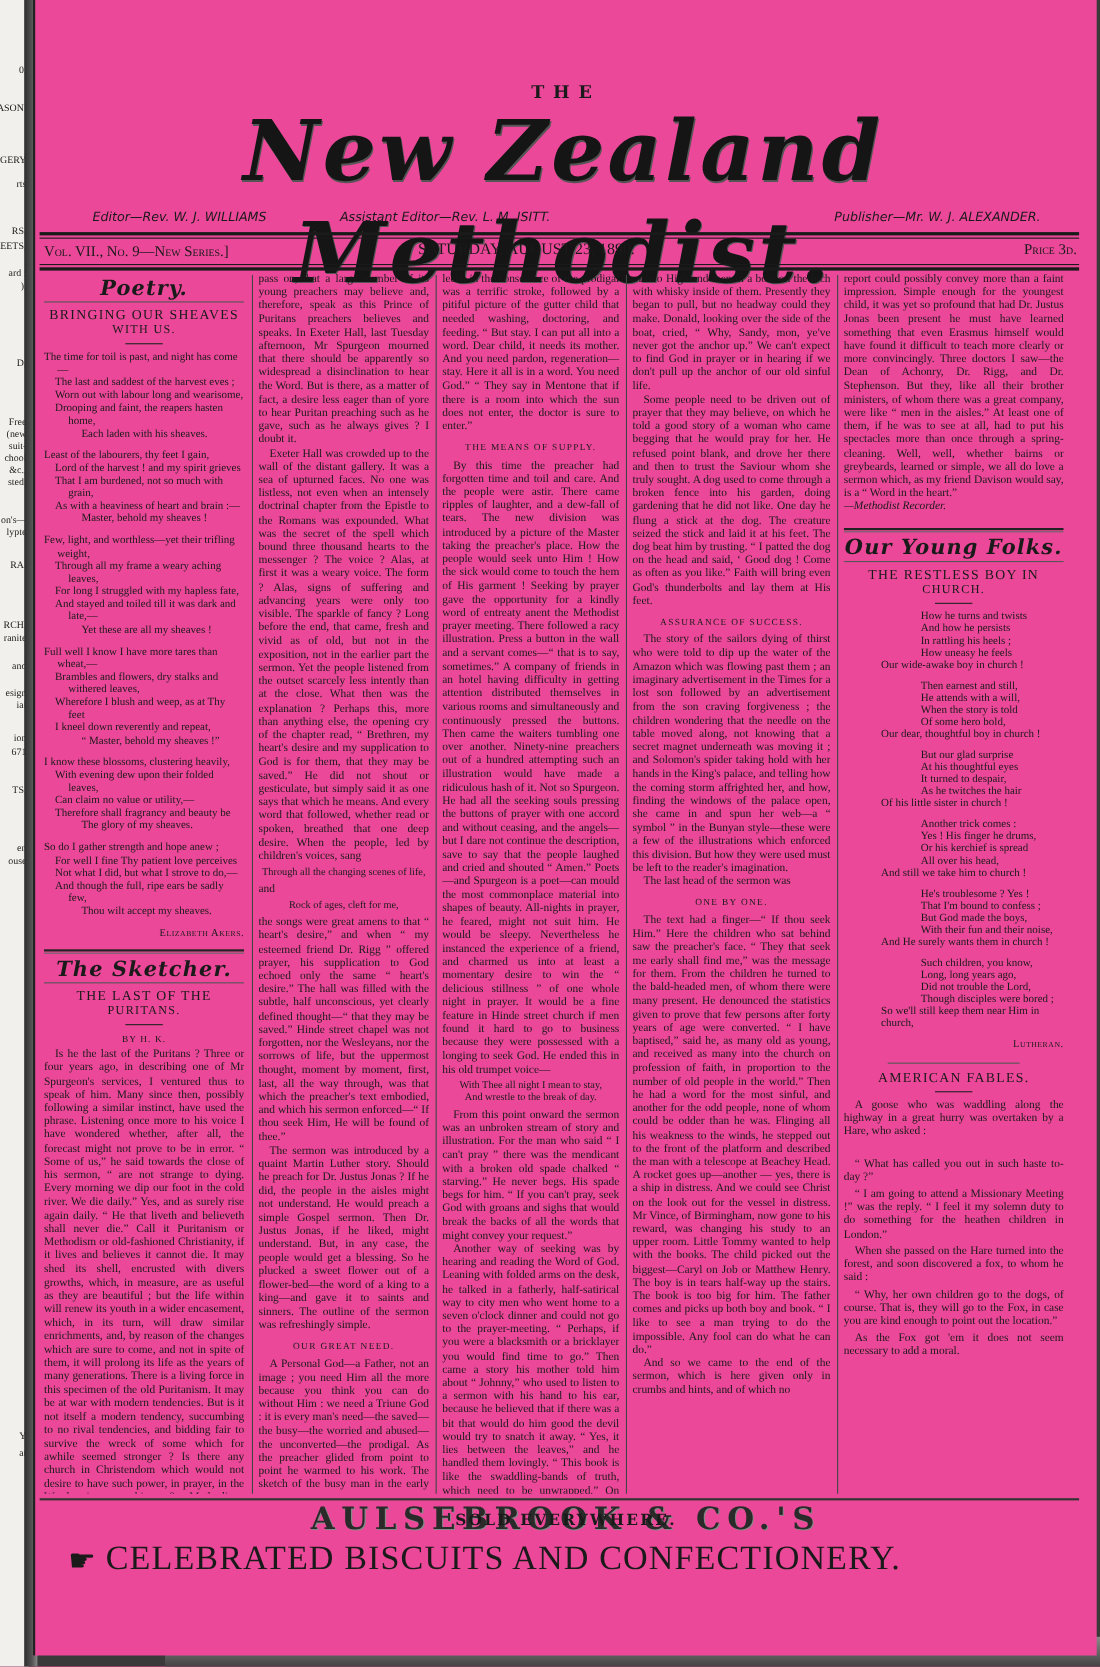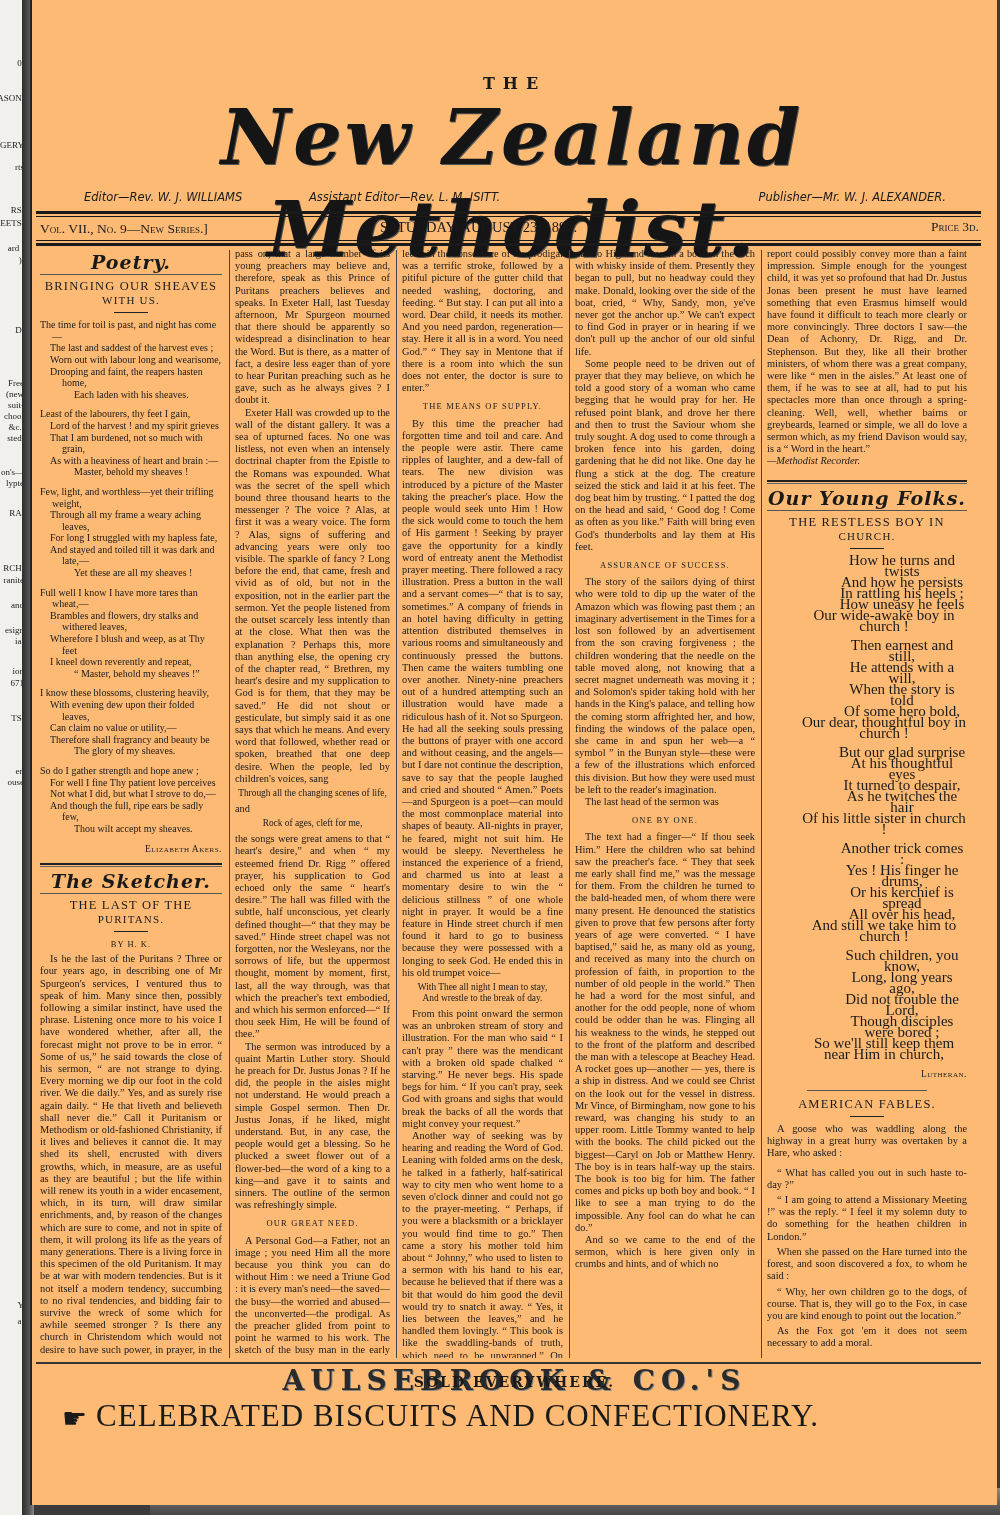--- a/index.html
+++ b/index.html
@@ -17,21 +17,21 @@
   .prev-page .frag {
     position:absolute; right:2px; font-size:9px; line-height:10px; text-align:right;
     font-family:"Liberation Serif", serif; color:#222; white-space:nowrap;
   }
   .gutter {
     position:absolute; left:22px; top:0; width:12px; height:1515px;
     background:linear-gradient(to right,#2c2c2c,#555 60%,#888);
   }
   .page {
     position:absolute; left:30px; top:0; width:965px; height:1505px;
-    background:#fdba74;
+    background:#ec4899;
     border-left:2px solid #222;
   }
   .bottom-shadow {
     position:absolute; left:150px; top:1488px; width:850px; height:27px;
     background:linear-gradient(#8a8a8a,#444);
   }
   
   .mast-the {
     position:absolute; left:0; width:965px; top:74px; text-align:center;
     font-family:"DejaVu Serif", serif; font-weight:bold; font-size:16px; letter-spacing:8px;
@@ -83,21 +83,21 @@
   }
   .hr-double { border-top:2px solid #222; border-bottom:1px solid #666; height:1px; margin:8px 0 2px; }
   .hr-single { border-top:1px solid #555; margin:4px 0; }
   .poem { font-size:10px; line-height:11.6px; text-align:left; }
   .poem .stanza { margin-bottom:8px; }
   .poem .l { display:block; padding-left:12px; text-indent:-12px; }
   .poem .l.i1 { padding-left:22px; }
   .poem .l.i3 { padding-left:46px; }
   .attribution { text-align:right; font-size:9.5px; font-variant:small-caps; letter-spacing:0.5px; margin-top:4px; }
   .quote-inline { text-align:center; font-size:9.4px; margin:3px 0 4px; line-height:11px; }
-  .center-poem { font-size:15px; line-height:11px; text-align:center; }
+  .center-poem { font-size:10px; line-height:11px; text-align:left; }
   .center-poem .stanza { margin-bottom:8px; }
   .center-poem .l { display:block; padding-left:70px; }
   .center-poem .l.last { padding-left:6px;margin-left:28px; }
   .source { font-style:italic; }
   
   .ad-rule { position:absolute; left:4px; right:16px; top:1362px; height:2px; background:#333; }
   .ad-title {
     position:absolute; top:1364px; left:0; width:965px; text-align:center;
     font-family:"DejaVu Serif", serif; font-weight:bold; font-size:28px; letter-spacing:6px;
     color:#2a2a2a; text-shadow:1px 1px 0 #888;
@@ -308,33 +308,40 @@
           <span class="l last">Of his little sister in church !</span>
         </div>
         <div class="stanza">
           <span class="l">Another trick comes :</span>
           <span class="l">Yes ! His finger he drums,</span>
           <span class="l">Or his kerchief is spread</span>
           <span class="l">All over his head,</span>
           <span class="l last">And still we take him to church !</span>
         </div>
         <div class="stanza">
+          <span class="l">He's troublesome ? Yes !</span>
+          <span class="l">That I'm bound to confess ;</span>
+          <span class="l">But God made the boys,</span>
+          <span class="l">With their fun and their noise,</span>
+          <span class="l last">And He surely wants them in church !</span>
+        </div>
+        <div class="stanza">
           <span class="l">Such children, you know,</span>
           <span class="l">Long, long years ago,</span>
           <span class="l">Did not trouble the Lord,</span>
           <span class="l">Though disciples were bored ;</span>
           <span class="l last">So we'll still keep them near Him in church,</span>
         </div>
       </div>
     <div class="attribution">Lutheran.</div>
     <div class="hr-single" style="margin:10px 40px 6px"></div>
     <div class="article-title">AMERICAN FABLES.</div>
     <div class="short-rule"></div>
     <div id="fables">
-        <p style="margin-bottom: 7px;">A goose who was waddling along the highway in a great hurry was overtaken by a Hare, who asked :</p>
+        <p style="margin-bottom: 17px;">A goose who was waddling along the highway in a great hurry was overtaken by a Hare, who asked :</p>
         <p style="margin-bottom: 3px;">“ What has called you out in such haste to-day ?”</p>
         <p style="margin-bottom: 3px;">“ I am going to attend a Missionary Meeting !” was the reply. “ I feel it my solemn duty to do something for the heathen children in London.”</p>
         <p style="margin-bottom: 3px;">When she passed on the Hare turned into the forest, and soon discovered a fox, to whom he said :</p>
         <p style="margin-bottom: 3px;">“ Why, her own children go to the dogs, of course. That is, they will go to the Fox, in case you are kind enough to point out the location.”</p>
         <p style="margin-bottom: 3px;">As the Fox got 'em it does not seem necessary to add a moral.</p>
       </div>
   </div>
 
   <div class="ad-rule"></div>
   <div class="ad-title">AULSEBROOK &amp; CO.'S</div>

